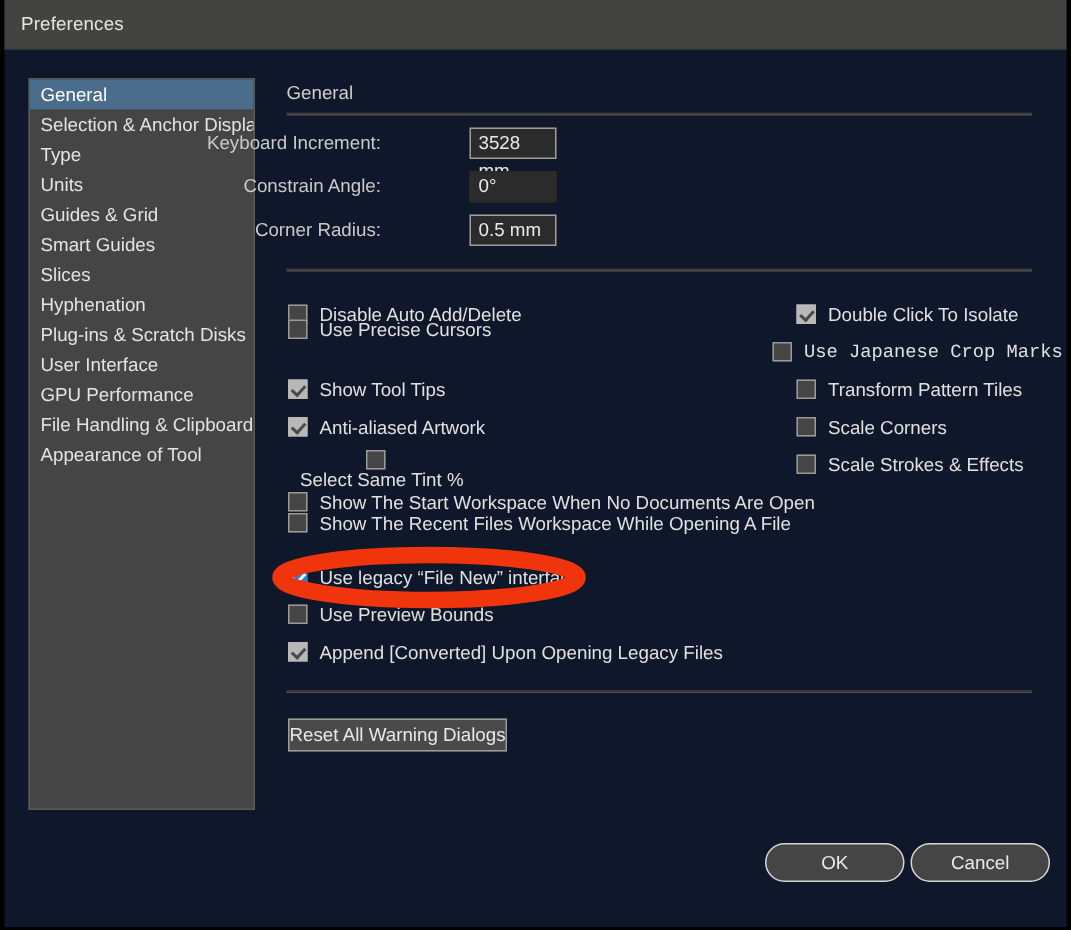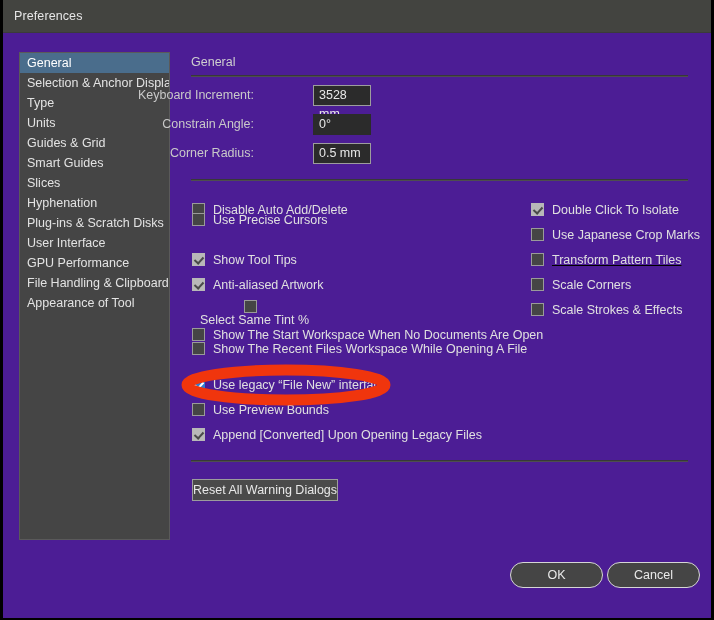--- a/index.html
+++ b/index.html
@@ -12,21 +12,21 @@
     height: 620px;
     overflow: hidden;
     font-family: "Liberation Sans", sans-serif;
   }
 
   #window {
     position: absolute;
     left: 0; top: 0;
     width: 714px;
     height: 620px;
-    background: #4c1d95;
+    background: #0f172a;
     box-sizing: border-box;
     border-left: 3px solid #000000;
     border-right: 3px solid #000000;
     border-bottom: 2px solid #000000;
   }
 
   
   #titlebar {
     position: absolute;
     left: 0; top: 0;
@@ -312,25 +312,25 @@
         <div class="cb-row" style="left: 1px; top: 373px;">
           <span class="cb-box checked"></span>
           <span class="cb-label">Append [Converted] Upon Opening Legacy Files</span>
         </div>
       </div>
     <div id="cb-right">
         <div class="cb-row" style="left: 340px; top: 148px;">
           <span class="cb-box checked"></span>
           <span class="cb-label">Double Click To Isolate</span>
         </div>
-        <div class="cb-row" style="left: 340px; top: 173px;">
+        <div class="cb-row" style="left: 324px; top: 173px; font-family: Liberation Mono, monospace;">
           <span class="cb-box"></span>
           <span class="cb-label">Use Japanese Crop Marks</span>
         </div>
-        <div class="cb-row" style="left: 340px; top: 198px; text-decoration: underline;">
+        <div class="cb-row" style="left: 340px; top: 198px;">
           <span class="cb-box"></span>
           <span class="cb-label">Transform Pattern Tiles</span>
         </div>
         <div class="cb-row" style="left: 340px; top: 223px;">
           <span class="cb-box"></span>
           <span class="cb-label">Scale Corners</span>
         </div>
         <div class="cb-row" style="left: 340px; top: 248px;">
           <span class="cb-box"></span>
           <span class="cb-label">Scale Strokes &amp; Effects</span>

